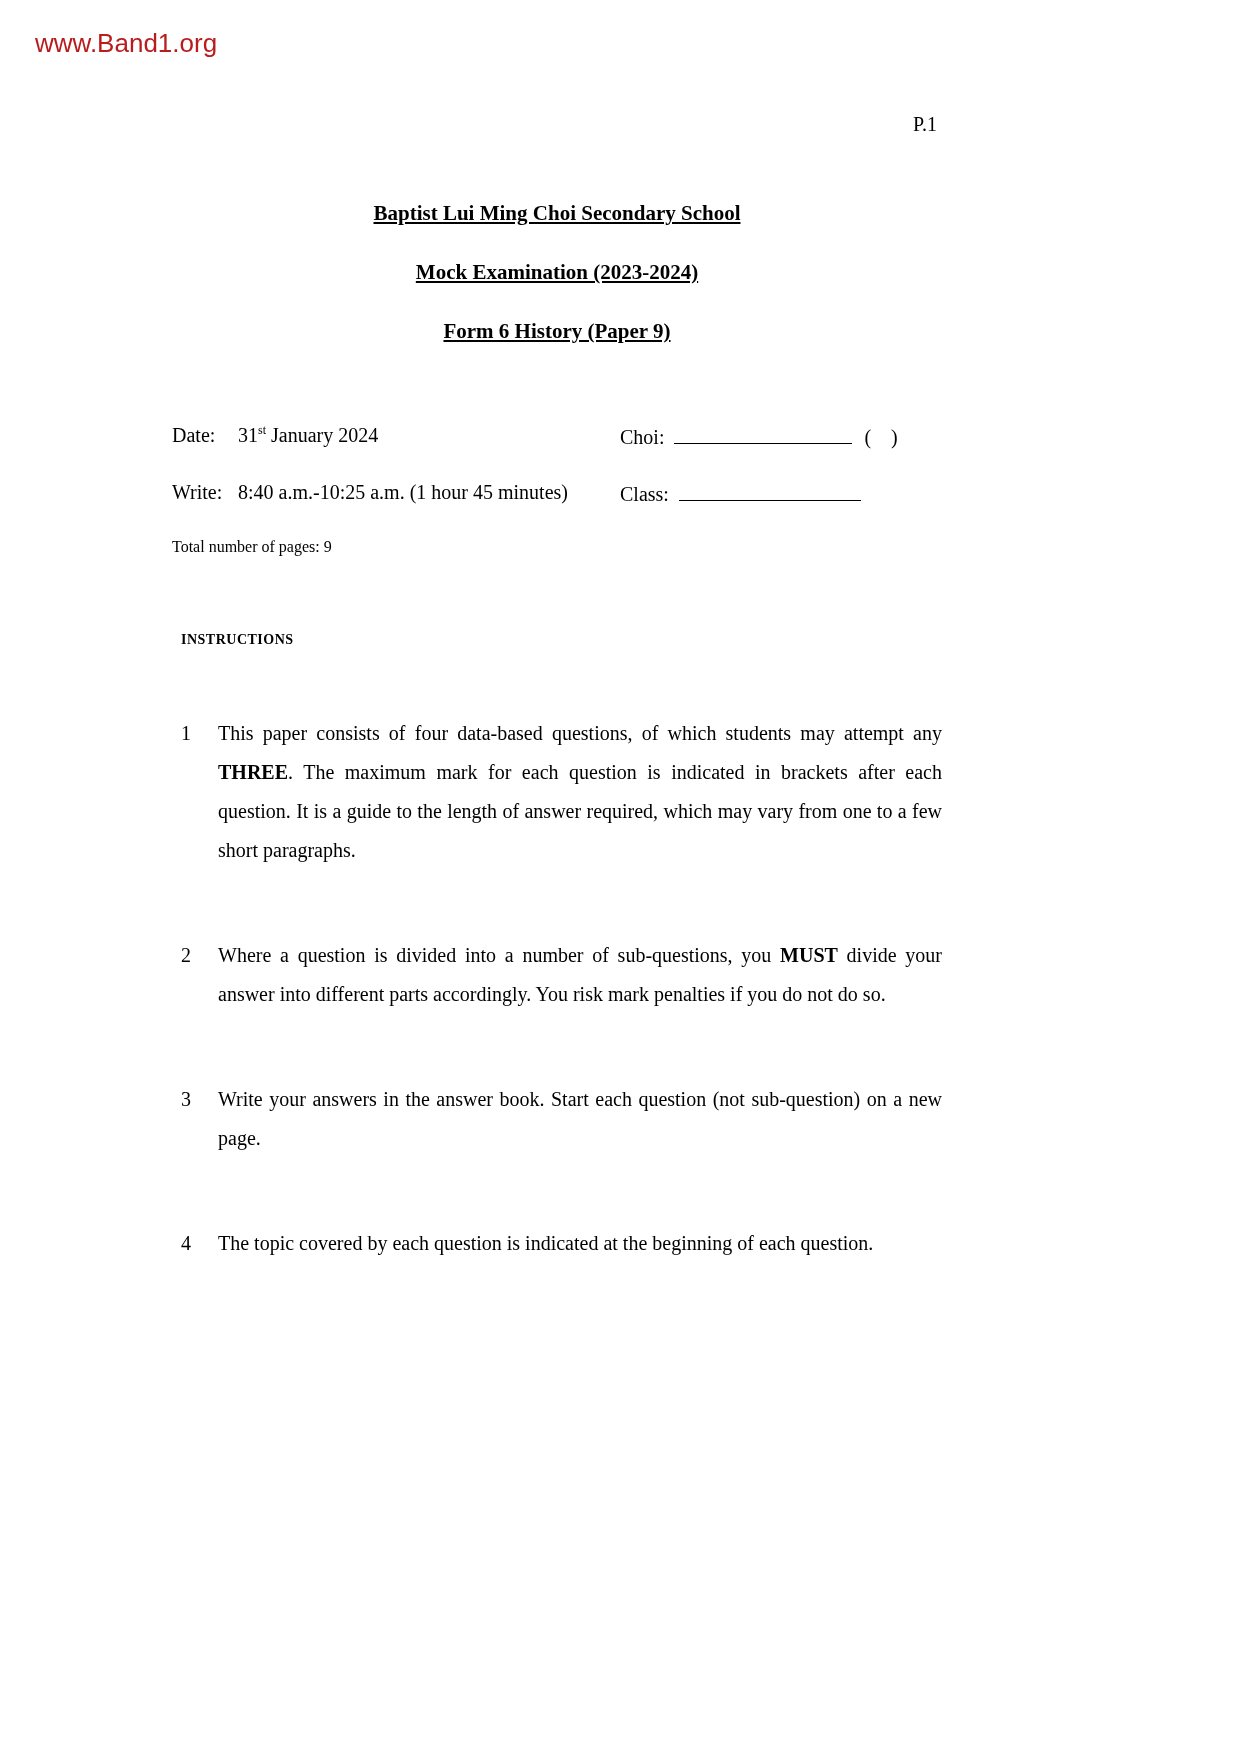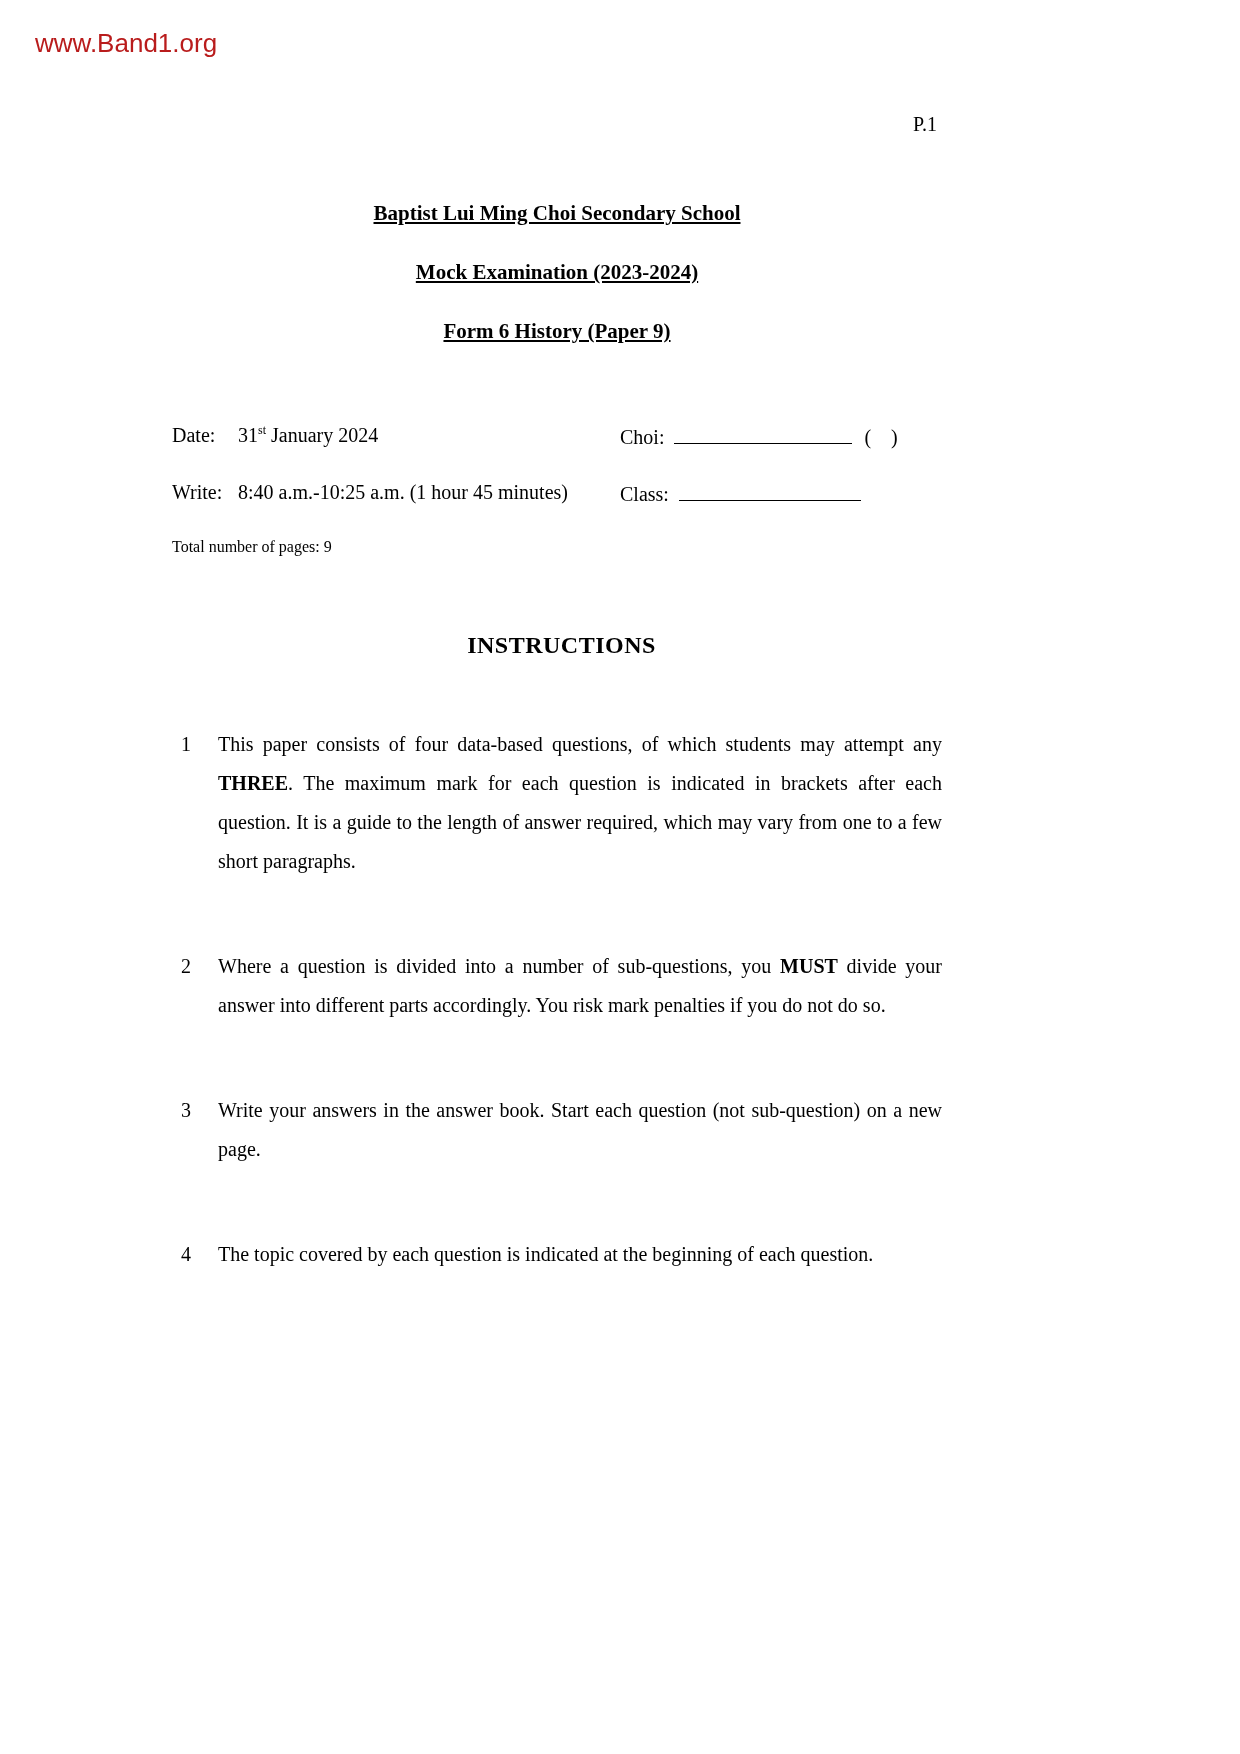--- a/index.html
+++ b/index.html
@@ -53,24 +53,23 @@
     vertical-align: baseline;
     margin-left: 10px;
   }
   .name-blank { width: 178px; }
   .class-blank { width: 182px; }
   .paren { white-space: pre; margin-left: 12px; }
   .total-pages { font-size: 16px; margin-top: 0; }
   .instructions-title {
     margin-top: 76px;
     padding-left: 9px;
-    font-size: 24px;
+    font-size: 14px;
     font-weight: bold;
     letter-spacing: 0.5px;
-    text-align: center;
   }
   .instr-item {
     display: flex;
     align-items: flex-start;
     margin-top: 66px;
     font-size: 20px;
     line-height: 39px;
   }
   .instr-num {
     flex: 0 0 46px;

